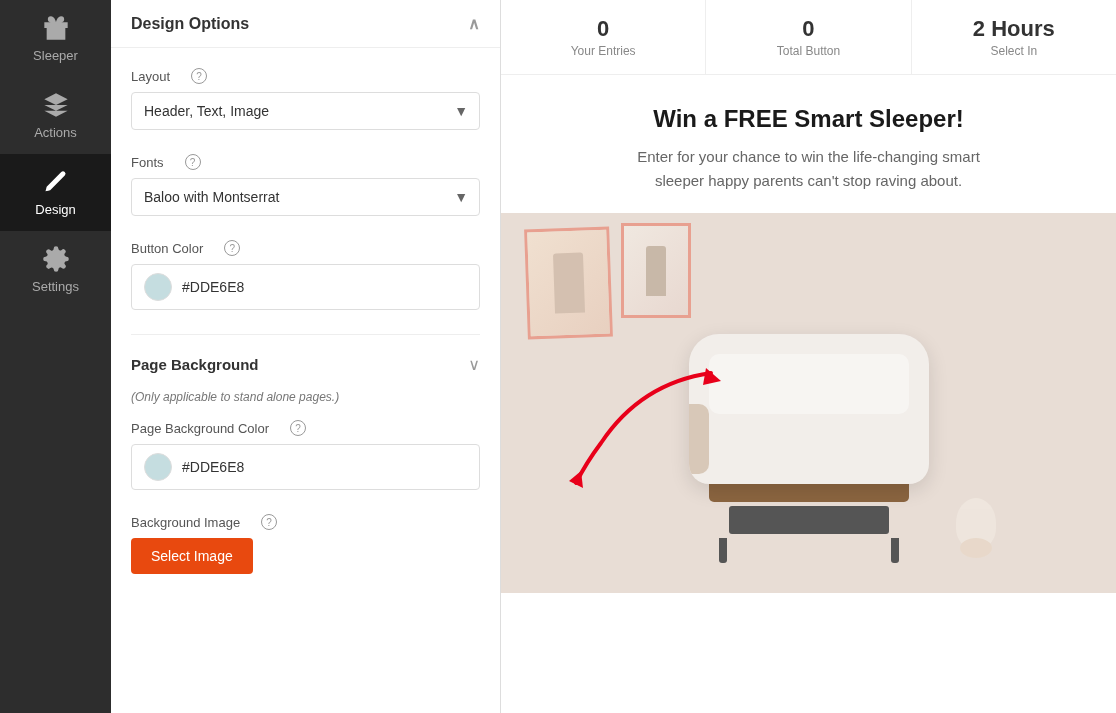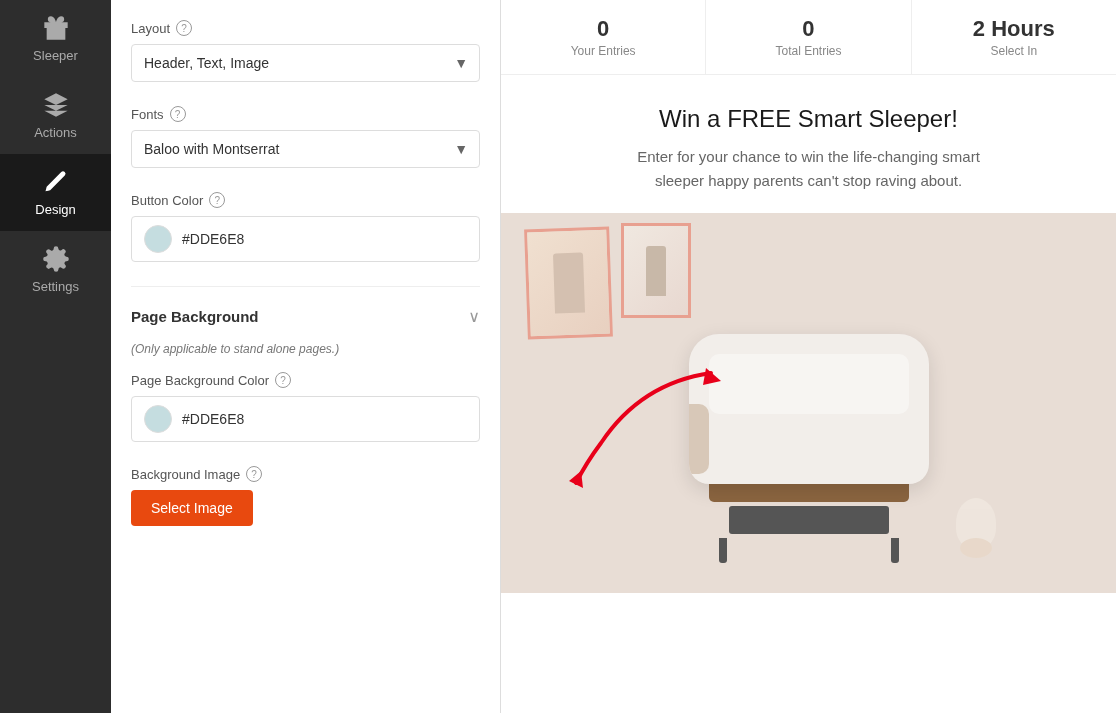--- a/index.html
+++ b/index.html
@@ -65,21 +65,21 @@
     .panel-content::-webkit-scrollbar-thumb { background: #ccc; border-radius: 4px; }
 
     
     .form-group { margin-bottom: 24px; }
     .form-label {
       font-size: 13px;
       color: #555;
       margin-bottom: 8px;
       display: flex;
       align-items: center;
-      gap: 6px;
+      gap: 21px;
     }
     .help-icon {
       width: 16px;
       height: 16px;
       border-radius: 50%;
       border: 1.5px solid #999;
       display: inline-flex;
       align-items: center;
       justify-content: center;
       font-size: 10px;
@@ -219,21 +219,21 @@
       overflow: hidden;
       position: relative;
     }
     .preview-header-text {
       text-align: center;
       padding: 30px 40px 20px;
       background: #fff;
     }
     .preview-title {
       font-size: 24px;
-      font-weight: 400;
+      font-weight: 700;
       color: #1a1a1a;
       margin-bottom: 12px;
     }
     .preview-subtitle {
       font-size: 15px;
       color: #666;
       line-height: 1.6;
       max-width: 380px;
       margin: 0 auto;
     }
@@ -302,20 +302,24 @@
     <svg viewBox="0 0 24 24" xmlns="http://www.w3.org/2000/svg">
       <circle cx="12" cy="12" r="3"></circle>
       <path d="M19.4 15a1.65 1.65 0 00.33 1.82l.06.06a2 2 0 010 2.83 2 2 0 01-2.83 0l-.06-.06a1.65 1.65 0 00-1.82-.33 1.65 1.65 0 00-1 1.51V21a2 2 0 01-4 0v-.09A1.65 1.65 0 009 19.4a1.65 1.65 0 00-1.82.33l-.06.06a2 2 0 01-2.83-2.83l.06-.06A1.65 1.65 0 004.68 15a1.65 1.65 0 00-1.51-1H3a2 2 0 010-4h.09A1.65 1.65 0 004.6 9a1.65 1.65 0 00-.33-1.82l-.06-.06a2 2 0 012.83-2.83l.06.06A1.65 1.65 0 009 4.68a1.65 1.65 0 001-1.51V3a2 2 0 014 0v.09a1.65 1.65 0 001 1.51 1.65 1.65 0 001.82-.33l.06-.06a2 2 0 012.83 2.83l-.06.06A1.65 1.65 0 0019.4 9a1.65 1.65 0 001.51 1H21a2 2 0 010 4h-.09a1.65 1.65 0 00-1.51 1z"></path>
     </svg>
     <span class="sidebar-item-label">Settings</span>
   </div>
 </nav>
 
 <div class="left-panel-wrapper">
   <div class="left-panel">
+    <div class="panel-header">
+      <span>Design Options</span>
+      <span class="panel-header-chevron">∧</span>
+    </div>
     <div class="panel-content">
 
       <div class="form-group">
         <div class="form-label">
           <span>Layout</span>
           <span class="help-icon">?</span>
         </div>
         <div class="select-wrapper">
           <select class="form-select"><option>Header, Text, Image</option><option>Header, Image, Text</option><option>Image, Header, Text</option></select>
           <span class="select-arrow">▼</span>
@@ -384,21 +388,21 @@
 
 <div class="right-panel">
 
   <div class="stats-bar">
     <div class="stat-item">
       <span class="stat-number">0</span>
       <div class="stat-label">Your Entries</div>
     </div>
     <div class="stat-item">
       <span class="stat-number">0</span>
-      <div class="stat-label">Total Entries</div>
+      <div class="stat-label">Total Button</div>
     </div>
     <div class="stat-item">
       <span class="stat-number" style="font-weight:700;">2 Hours</span>
       <div class="stat-label">Select In</div>
     </div>
   </div>
 
   <div class="preview-content">
     <div class="preview-header-text">
       <h2 class="preview-title">Win a FREE Smart Sleeper!</h2>

